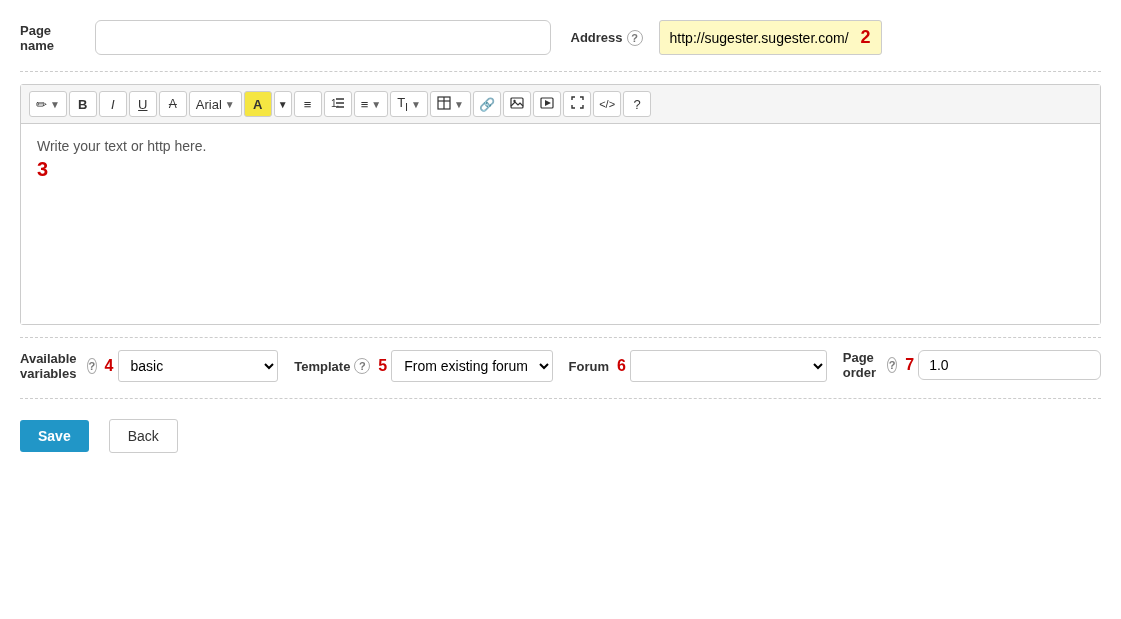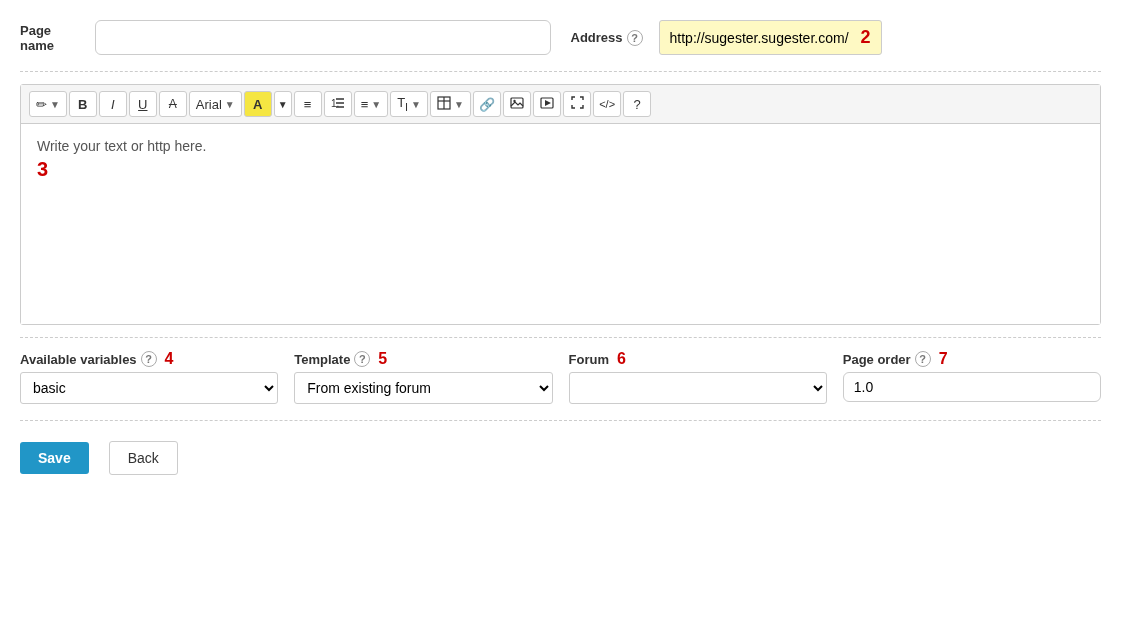--- a/index.html
+++ b/index.html
@@ -134,21 +134,21 @@
 
     
     .bottom-row {
       display: flex;
       gap: 16px;
       margin-bottom: 16px;
       align-items: flex-start;
     }
     .bottom-field {
       display: flex;
-      flex-direction: column;
+      flex-direction: row;
       gap: 4px;
     }
     .bottom-field.available-vars { flex: 1; }
     .bottom-field.template { flex: 1; }
     .bottom-field.forum { flex: 1; }
     .bottom-field.page-order { flex: 1; }
 
     .select-input {
       border: 1px solid #ccc;
       border-radius: 3px;

